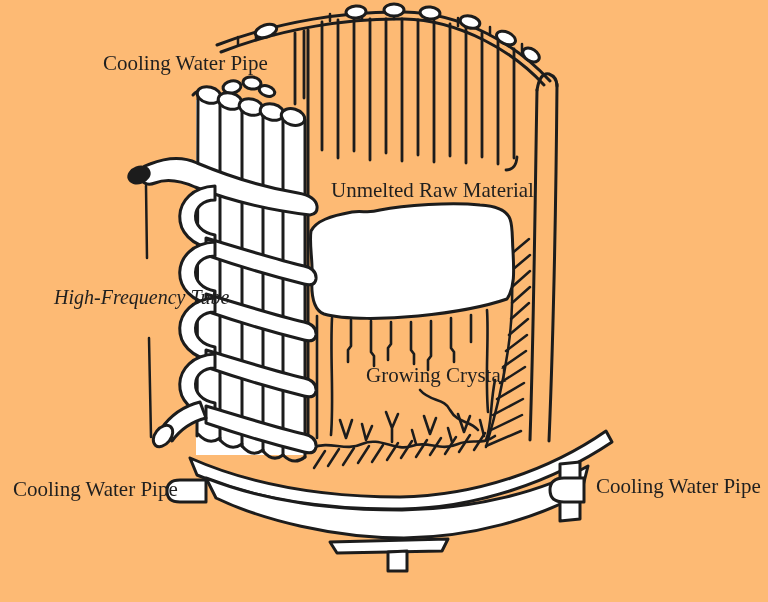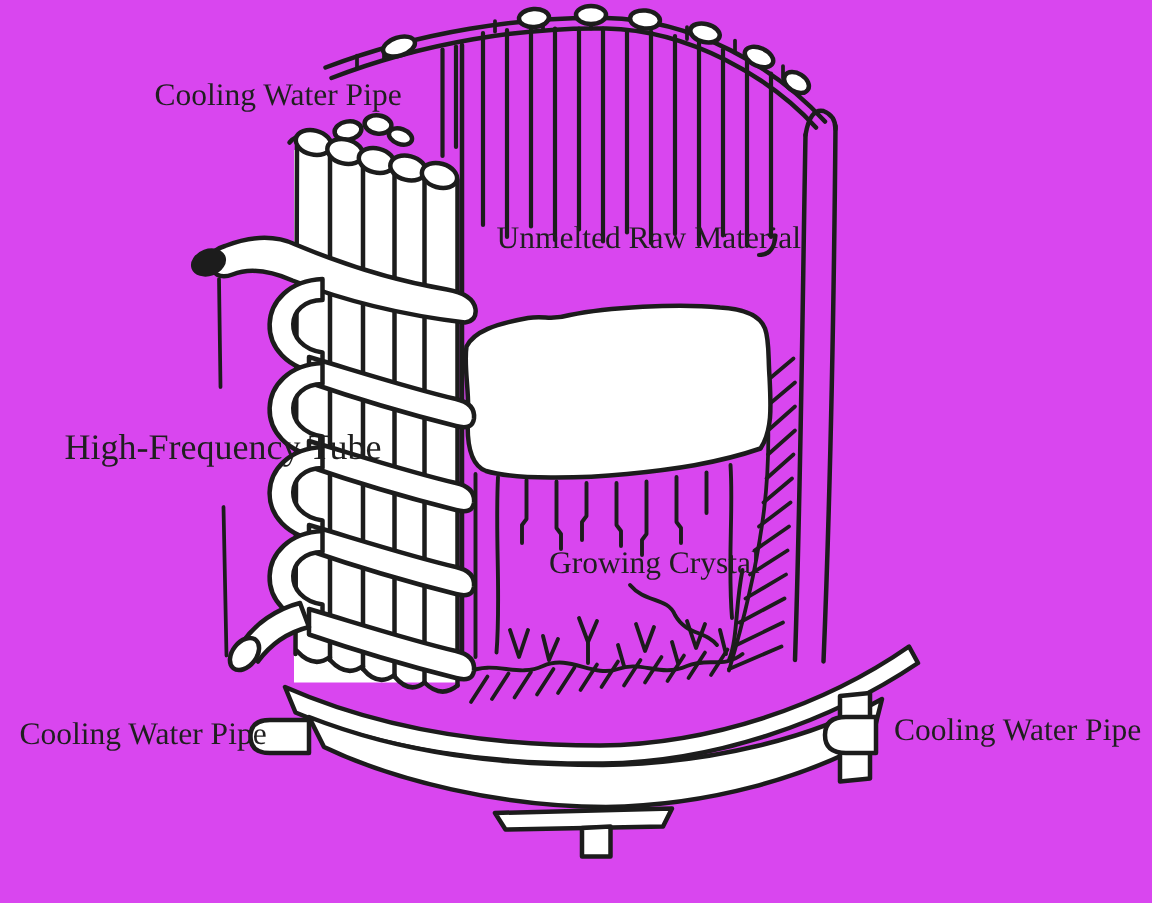--- a/index.html
+++ b/index.html
@@ -1,24 +1,24 @@
 <!DOCTYPE html>
 <html><head>
 <meta charset="utf-8">
 <style>
   html,body{margin:0;padding:0;}
   body{width:768px;height:602px;overflow:hidden;background:#fff;}
-  .stage{position:relative;width:768px;height:602px;background:#d946ef;
+  .stage{position:relative;width:768px;height:602px;background:#fdba74;
          font-family:"Liberation Serif","DejaVu Serif",serif;}
   .stage svg{position:absolute;left:0;top:0;}
   .lbl{position:absolute;color:#1f1f1f;white-space:nowrap;line-height:1;
        font-family:"Liberation Serif","DejaVu Serif",serif;}
   .lbl-top   {left:103px;top:53px; font-size:21px;}
-  .lbl-unmelt{left:331px;top:148px;font-size:21px;}
-  .lbl-hft   {left:43px; top:287px;font-size:24px;}
+  .lbl-unmelt{left:331px;top:180px;font-size:21px;}
+  .lbl-hft   {left:54px; top:287px;font-size:20px;font-style:italic;}
   .lbl-grow  {left:366px;top:365px;font-size:21px;}
   .lbl-bl    {left:13px; top:479px;font-size:21px;}
   .lbl-br    {left:596px;top:476px;font-size:21px;}
 </style>
 </head>
 <body>
 
 <div class="stage">
 
 <svg width="768" height="602" viewBox="0 0 768 602" fill="none" stroke="#1c1c1c" stroke-width="3" stroke-linecap="round" stroke-linejoin="round">

